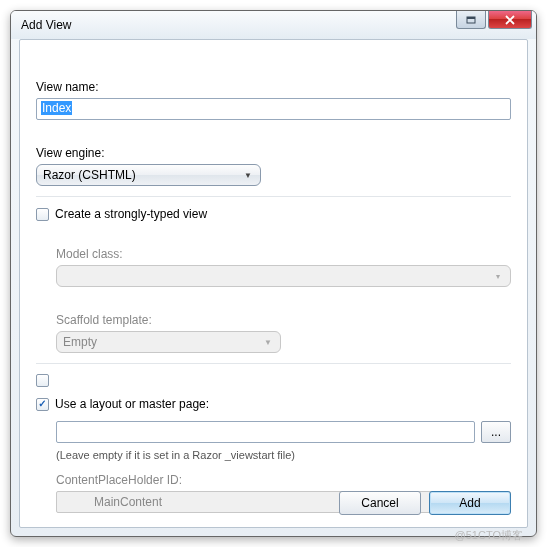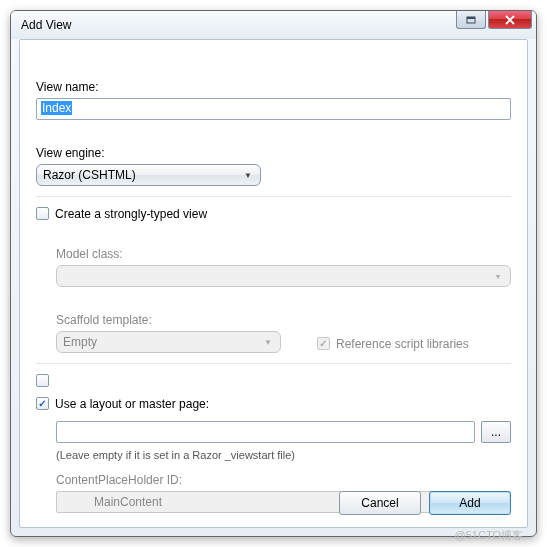--- a/index.html
+++ b/index.html
@@ -18,21 +18,21 @@
 .text-input.hl { background: #fff; }
 .sel-text { background: #3399ff; color: #fff; padding: 0 1px; }
 .row { margin-bottom: 10px; margin-top: 26px; }
 .row.tight { margin-bottom: 6px; }
 .select { width: 225px; height: 22px; border: 1px solid #8a9aad; border-radius: 6px; background: linear-gradient(#fdfdfd, #eef1f5 48%, #e0e6ec 52%, #eef1f5); display: flex; align-items: center; padding: 0 6px; position: relative; }
 .select.disabled { background: #f0f0f0; border-color: #c8c8c8; color: #888; width: 225px; }
 .select.full { width: 100%; }
 .select .arrow { position: absolute; right: 4px; top: 2px; bottom: 2px; width: 16px; display: flex; align-items: center; justify-content: center; font-size: 8px; color: #444; }
 .select.disabled .arrow { color: #aaa; }
 .hr { border: none; border-top: 1px solid #e2e6ea; margin: 10px 0; }
-.chk-row { display: flex; gap: 6px; margin-bottom: 10px; }
+.chk-row { display: flex; align-items: center; gap: 6px; margin-bottom: 10px; }
 .chk { width: 13px; height: 13px; border: 1px solid #8a9aad; border-radius: 2px; background: linear-gradient(#fff, #e8eef4); display: flex; align-items: center; justify-content: center; font-size: 10px; color: #1a5fb4; flex-shrink: 0; }
 .chk.checked::before { content: "✓"; font-weight: bold; line-height: 1; }
 .chk.disabled { border-color: #c8c8c8; background: #f0f0f0; color: #aaa; }
 .indent { margin-left: 20px; }
 .browse-row { display: flex; gap: 6px; align-items: center; }
 .browse-row .text-input { flex: 1; }
 .btn-browse { width: 30px; height: 22px; border: 1px solid #8a9aad; border-radius: 2px; background: linear-gradient(#fdfdfd, #e4e9ef); font-size: 12px; cursor: pointer; }
 .note { color: #555; font-size: 11px; margin-top: 6px; margin-bottom: 12px; }
 .disabled-input { background: #f0f0f0; color: #888; border-color: #c8c8c8; padding-left: 37px; }
 .footer { position: absolute; bottom: 12px; right: 16px; display: flex; gap: 8px; }
@@ -93,24 +93,20 @@
         </div>
       </div>
       <div class="row" style="display:flex; gap:36px; align-items:flex-end;">
         <div>
           <label class="label disabled">Scaffold template:</label>
           <div class="select disabled">
             <span>Empty</span>
             <span class="arrow">▼</span>
           </div>
         </div>
-        <div class="chk-row" style="margin-bottom:2px;">
-          <div class="chk checked disabled"></div>
-          <span style="color:#888">Reference script libraries</span>
-        </div>
       </div>
     </div>
 
     <hr class="hr">
 
     <div class="chk-row">
       <div class="chk"></div>
     </div>
 
     <div class="chk-row">

